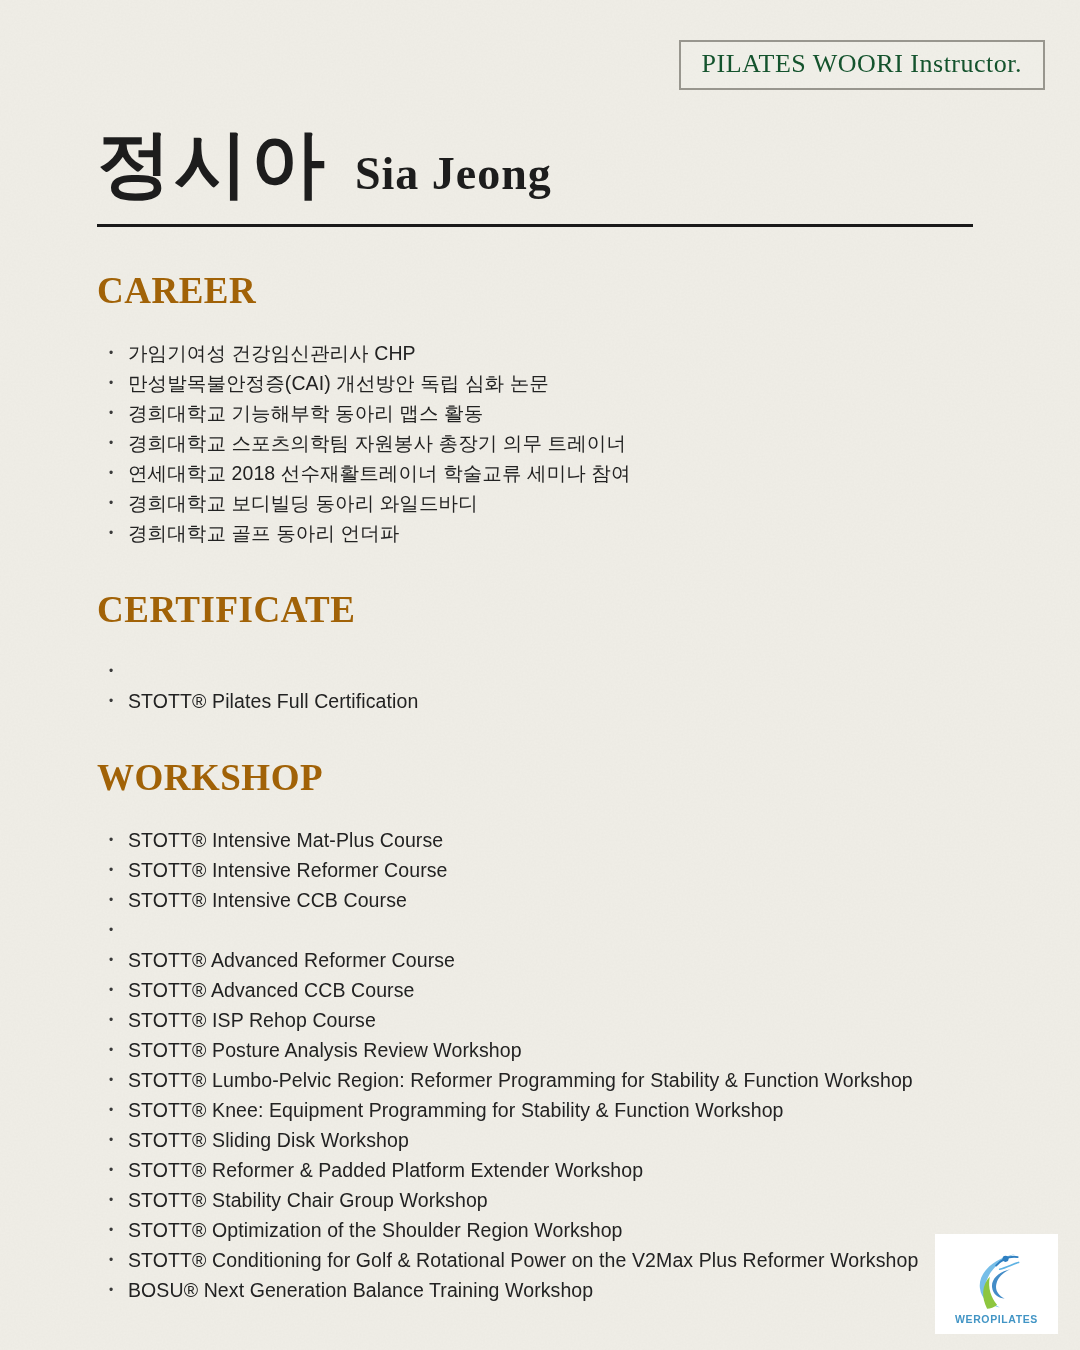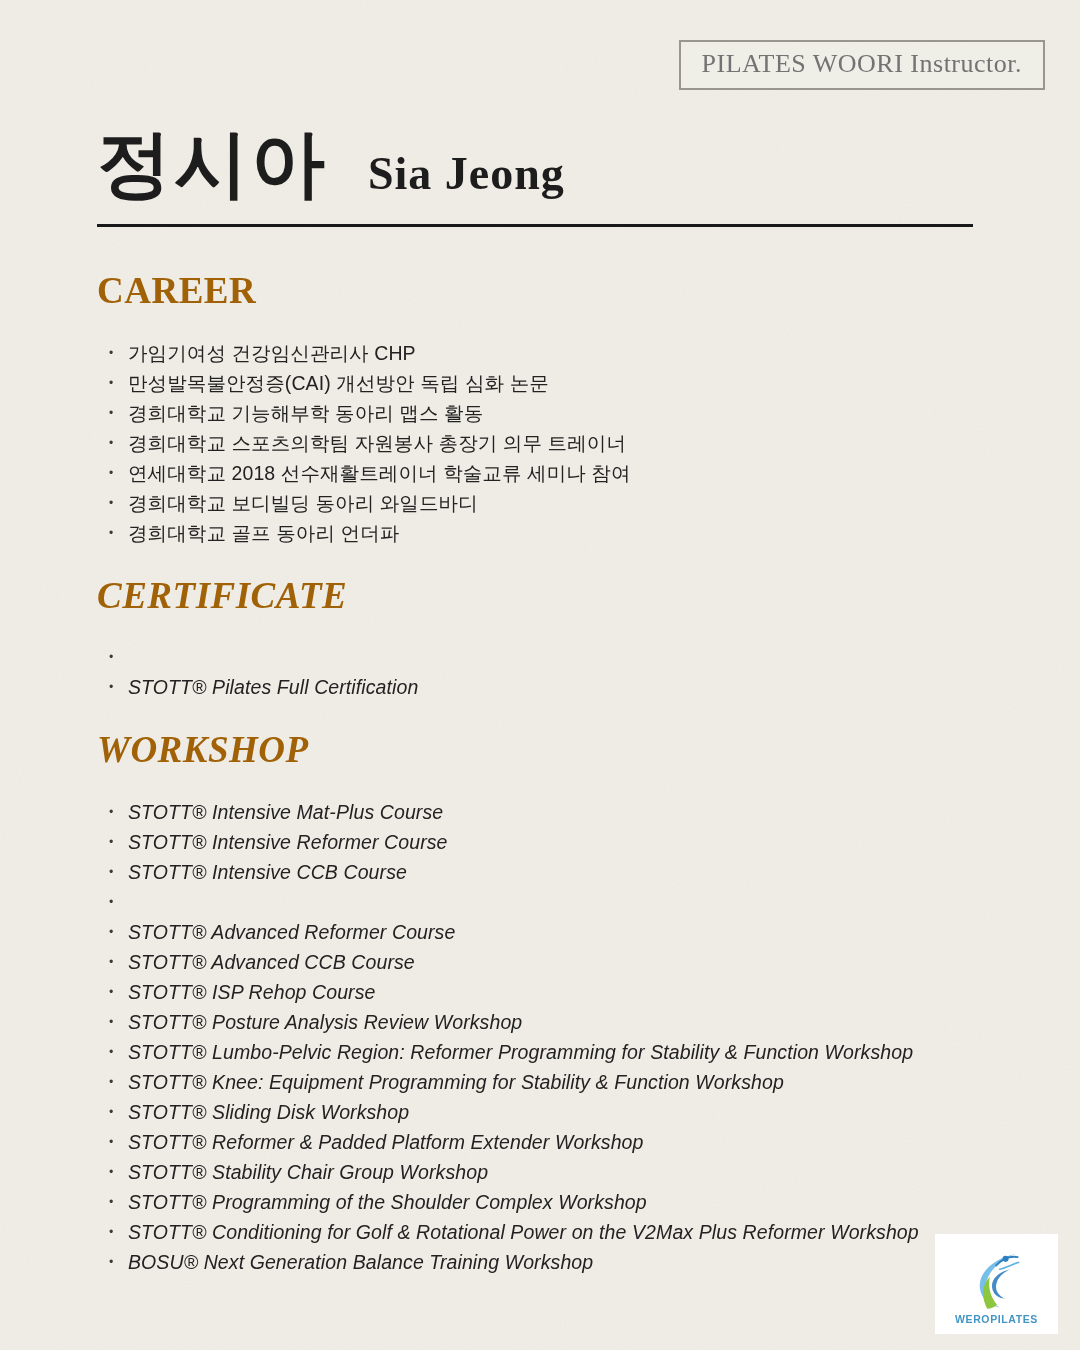--- a/index.html
+++ b/index.html
@@ -18,42 +18,42 @@
   }
   .page { position: absolute; inset: 0; }
 
   
   .badge {
     position: absolute; top: 40px; right: 35px;
     border: 2px solid #98968e;
     padding: 7px 21px 9px 21px;
     font-family: "Liberation Serif", "DejaVu Serif", serif;
     font-size: 26px;
-    color: #737373;
+    color: #14532d;
     letter-spacing: 0.5px;
     background: rgba(255,255,255,0.10);
   }
 
   
   header { position: absolute; left: 97px; top: 124px; width: 876px; }
-  h1 { margin: 0; display: flex; align-items: baseline; gap: 40px; line-height: 1.08; }
+  h1 { margin: 0; display: flex; align-items: baseline; gap: 16px; line-height: 1.08; }
   .kname {
     font-size: 74px; font-weight: 800; letter-spacing: 3px;
     font-family: "Liberation Sans", "DejaVu Sans", sans-serif;
   }
   .ename {
     font-family: "Liberation Serif", "DejaVu Serif", serif;
-    font-size: 46px; font-weight: 700; letter-spacing: 1px;
+    font-size: 46px; font-weight: 700; letter-spacing: 1px; margin-left: 11px;
   }
   .rule { border-bottom: 3px solid #191919; margin-top: 20px; width: 876px; }
 
   
   .content { position: absolute; left: 97px; top: 270px; width: 910px; }
   section.sec { margin: 0; }
-  section.sec + section.sec { margin-top: 27px; font-style: italic; }
+  section.sec + section.sec { margin-top: 41px; }
   .sec-title {
     font-family: "Liberation Serif", "DejaVu Serif", serif;
     font-size: 37px; font-weight: 600; letter-spacing: 0.5px;
     margin: 0 0 25px 0; line-height: 1.15; color: #a16207;
   }
   ul.items { margin: 0; padding: 0 0 0 12px; list-style: none; }
   ul.items li { display: flex; line-height: 30px; font-size: 19.5px; color: #222; }
   .bullet {
     width: 19px; flex: 0 0 19px;
     font-size: 12px; color: #3a3a3a; line-height: 30px;
@@ -199,21 +199,21 @@
           <li>
             <span class="bullet">•</span>
             <span class="item-text">STOTT® Reformer &amp; Padded Platform Extender Workshop</span>
           </li>
           <li>
             <span class="bullet">•</span>
             <span class="item-text">STOTT® Stability Chair Group Workshop</span>
           </li>
           <li>
             <span class="bullet">•</span>
-            <span class="item-text">STOTT® Programming of the Shoulder Complex Workshop</span>
+            <span class="item-text">STOTT® Optimization of the Shoulder Region Workshop</span>
           </li>
           <li>
             <span class="bullet">•</span>
             <span class="item-text">STOTT® Conditioning for Golf &amp; Rotational Power on the V2Max Plus Reformer Workshop</span>
           </li>
           <li>
             <span class="bullet">•</span>
             <span class="item-text">BOSU® Next Generation Balance Training Workshop</span>
           </li>
         </ul>

